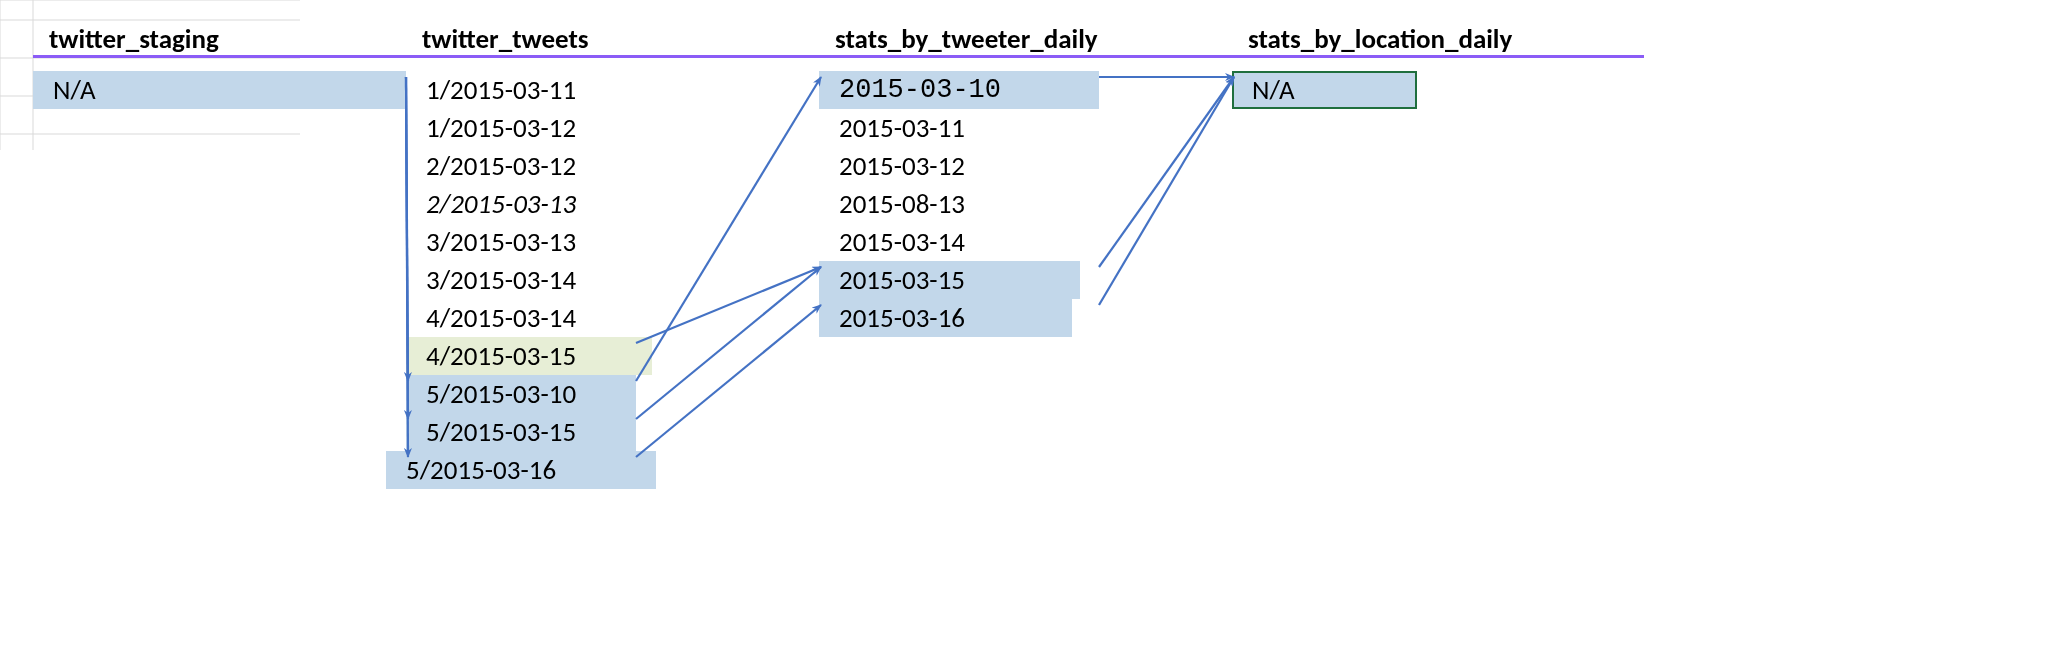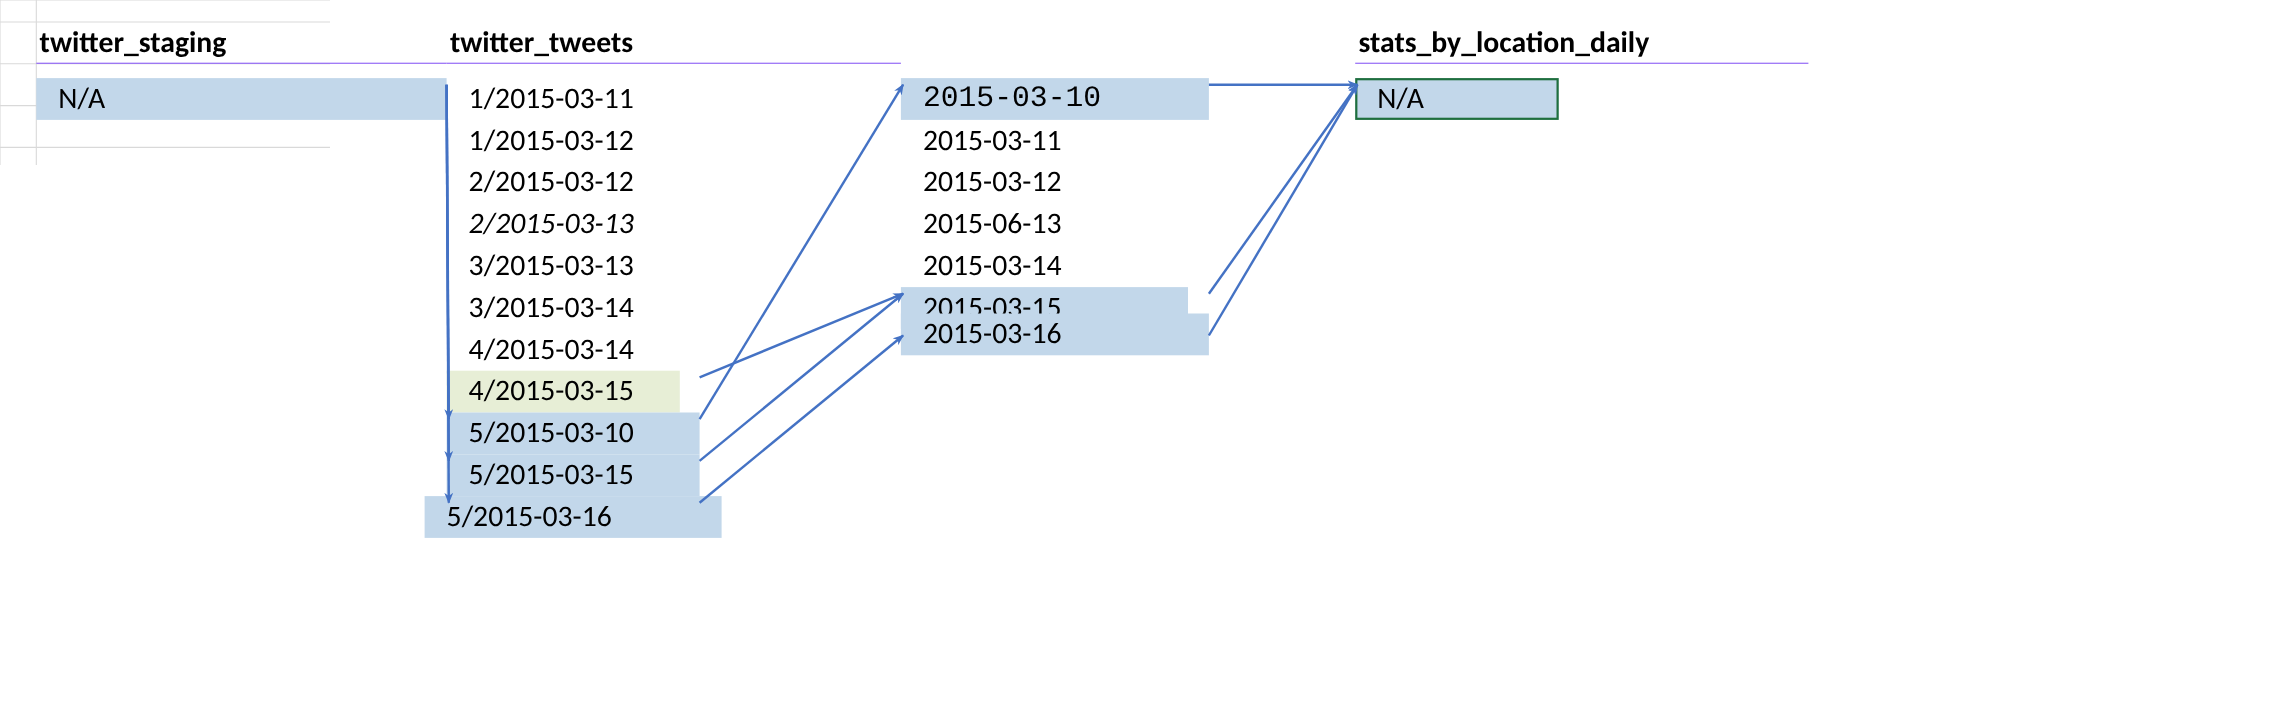--- a/index.html
+++ b/index.html
@@ -24,25 +24,25 @@
     pointer-events: none;
   }
   .grid line {
     stroke: #d9d9d9;
     stroke-width: 1;
   }
   .hdr {
     position: absolute;
     font-weight: 700;
     color: #000;
-    padding-left: 3px;
+    padding-left: 16px;
     height: 38px;
     line-height: 38px;
     white-space: nowrap;
-    border-bottom: 1px solid #8b5cf6;
+    border-bottom: 3px solid #8b5cf6;
   }
   .cell {
     position: absolute;
     height: 38px;
     line-height: 38px;
     padding-left: 20px;
     color: #000;
     white-space: nowrap;
     margin-top: 13px;
   }
@@ -94,42 +94,43 @@
       <line x1="0" x2="2072" y1="476" y2="476"></line>
       <line x1="0" x2="2072" y1="514" y2="514"></line>
       <line x1="0" x2="2072" y1="552" y2="552"></line>
       <line x1="0" x2="2072" y1="590" y2="590"></line>
       <line x1="0" x2="2072" y1="628" y2="628"></line>
       <line x1="0" x2="2072" y1="0" y2="0"></line>
     </svg>
 
   <div class="hdr" id="hA" style="left: 33px; top: 20px; width: 373px;">twitter_staging</div>
   <div class="hdr" id="hB" style="left: 406px; top: 20px; width: 413px;">twitter_tweets</div>
+  <div class="hdr" id="hC" style="left: 819px; top: 20px; width: 413px;">stats_by_tweeter_daily</div>
   <div class="hdr" id="hD" style="left: 1232px; top: 20px; width: 412px;">stats_by_location_daily</div>
 
   <div id="cells-layer">
       <div class="cell hl-blue" style="left: 33px; top: 58px; width: 373px;">N/A</div>
       <div class="cell" style="left: 406px; top: 58px; width: 413px;">1/2015-03-11</div>
       <div class="cell" style="left: 406px; top: 96px; width: 413px;">1/2015-03-12</div>
       <div class="cell" style="left: 406px; top: 134px; width: 413px;">2/2015-03-12</div>
       <div class="cell" style="left: 406px; top: 172px; width: 413px; font-style: italic;">2/2015-03-13</div>
       <div class="cell" style="left: 406px; top: 210px; width: 413px;">3/2015-03-13</div>
       <div class="cell" style="left: 406px; top: 248px; width: 413px;">3/2015-03-14</div>
       <div class="cell" style="left: 406px; top: 286px; width: 413px;">4/2015-03-14</div>
-      <div class="cell hl-green" style="left: 406px; top: 324px; width: 212px;">4/2015-03-15</div>
+      <div class="cell hl-green" style="left: 406px; top: 324px; width: 246px;">4/2015-03-15</div>
       <div class="cell hl-blue" style="left: 406px; top: 362px; width: 230px;">5/2015-03-10</div>
       <div class="cell hl-blue" style="left: 406px; top: 400px; width: 230px;">5/2015-03-15</div>
       <div class="cell hl-blue" style="left: 386px; top: 438px; width: 270px;">5/2015-03-16</div>
       <div class="cell hl-blue" style="left: 819px; top: 58px; width: 280px; font-family: Liberation Mono, monospace;">2015-03-10</div>
       <div class="cell" style="left: 819px; top: 96px; width: 413px;">2015-03-11</div>
       <div class="cell" style="left: 819px; top: 134px; width: 413px;">2015-03-12</div>
-      <div class="cell" style="left: 819px; top: 172px; width: 413px;">2015-06-13</div>
+      <div class="cell" style="left: 819px; top: 172px; width: 413px;">2015-08-13</div>
       <div class="cell" style="left: 819px; top: 210px; width: 413px;">2015-03-14</div>
       <div class="cell hl-blue" style="left: 819px; top: 248px; width: 261px;">2015-03-15</div>
-      <div class="cell hl-blue" style="left: 819px; top: 272px; width: 280px;">2015-03-16</div>
+      <div class="cell hl-blue" style="left: 819px; top: 286px; width: 253px;">2015-03-16</div>
       <div class="cell hl-blue sel" style="left: 1232px; top: 58px; width: 185px;">N/A</div>
     </div>
 
   <svg class="arrows">
     <defs>
       <marker id="arrowhead" markerWidth="10" markerHeight="8" refX="9" refY="4" orient="auto" markerUnits="userSpaceOnUse">
         <path d="M0,0 L10,4 L0,8 L3,4 Z" fill="#4472c4"></path>
       </marker>
     </defs>
     <g id="arrow-lines">

